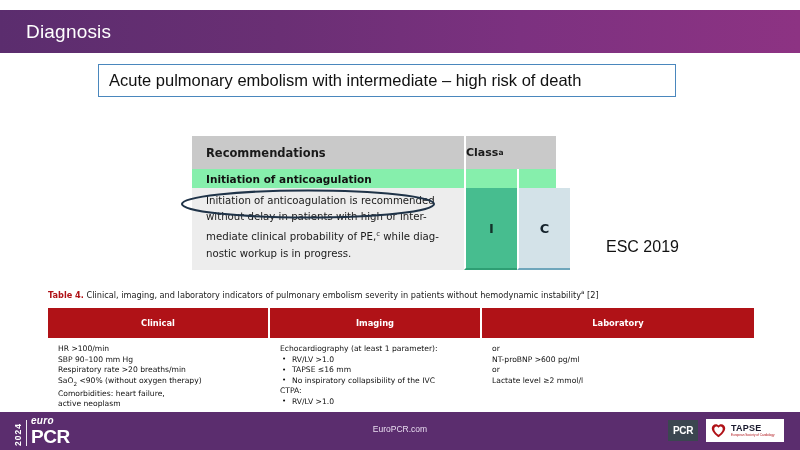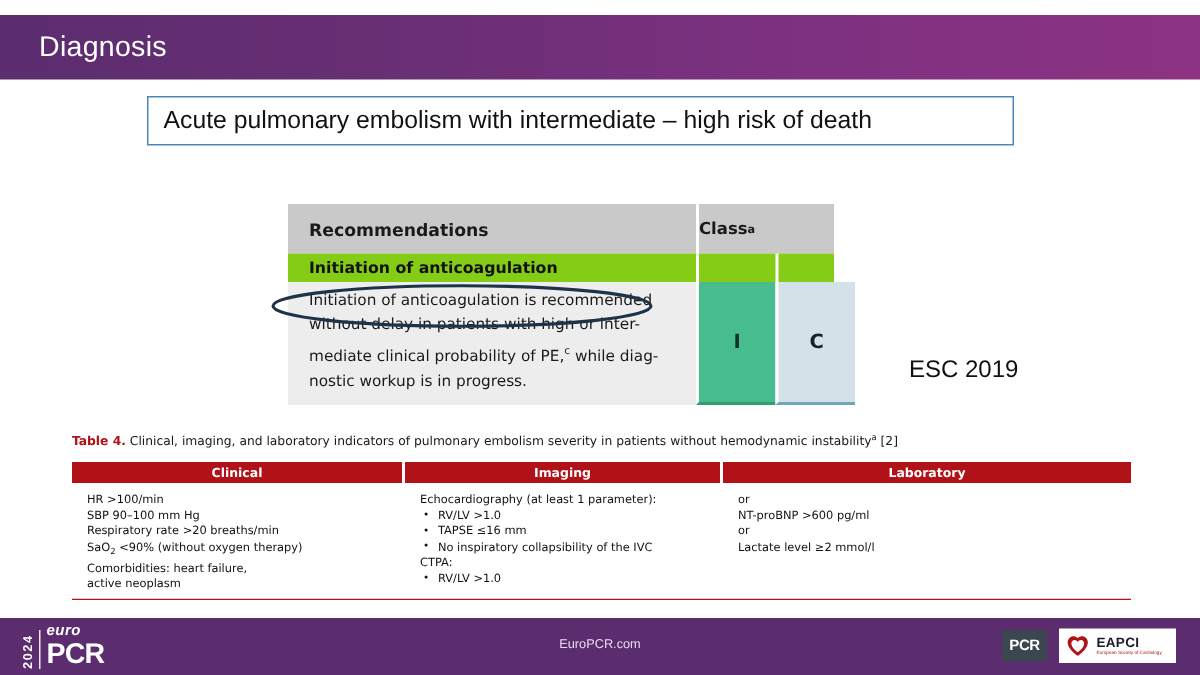--- a/index.html
+++ b/index.html
@@ -85,21 +85,21 @@
     font-size: 11px;
     font-weight: bold;
     color: #1a1a1a;
     border-left: 2px solid #ffffff;
     box-sizing: border-box;
   }
   .esc-head sup { font-size: 7.5px; }
 
   .esc-subhead {
     display: flex;
-    background: #84cc16;
+    background: #86efac;
     height: 19px;
   }
   .esc-subhead .c-rec {
     flex: 0 0 272px;
     display: flex;
     align-items: center;
     padding-left: 14px;
     box-sizing: border-box;
     font-size: 10.5px;
     font-weight: bold;
@@ -192,21 +192,21 @@
   .t4-table {
     position: absolute;
     left: 48px;
     top: 308px;
     width: 706px;
     border-bottom: 1.4px solid #b01217;
     font-family: "DejaVu Sans", sans-serif;
   }
   .t4-header-row {
     display: flex;
-    height: 14px;
+    height: 30px;
   }
   .t4-header-row .th {
     background: #b01217;
     color: #ffffff;
     font-size: 8.3px;
     font-weight: bold;
     display: flex;
     align-items: center;
     justify-content: center;
     border-right: 2px solid #ffffff;
@@ -451,16 +451,16 @@
 <div class="footer-url">EuroPCR.com</div>
 
 <div class="footer-pcr-badge">PCR</div>
 
 <div class="footer-eapci">
   <svg class="eapci-heart" viewBox="0 0 24 24">
     <path d="M12 21.5C12 21.5 2.5 15.2 2.5 8.9 2.5 5.4 5.1 3 8.2 3c2 0 3.2 1 3.8 1.9C12.6 4 13.8 3 15.8 3 18.9 3 21.5 5.4 21.5 8.9c0 6.3-9.5 12.6-9.5 12.6z" fill="#b01217"></path>
     <path d="M12 18c-2.6-1.9-6-4.9-6-8.2 0-1.9 1.3-3.3 3-3.3 1.3 0 2.3.8 3 2 .7-1.2 1.7-2 3-2 1.7 0 3 1.4 3 3.3 0 3.3-3.4 6.3-6 8.2z" fill="#ffffff"></path>
   </svg>
   <div class="eapci-text">
-    <span class="eapci-name">EAPCI</span>
+    <span class="eapci-name">TAPSE</span>
     <span class="eapci-sub">European Society of Cardiology</span>
   </div>
 </div>
 
 </body></html>

